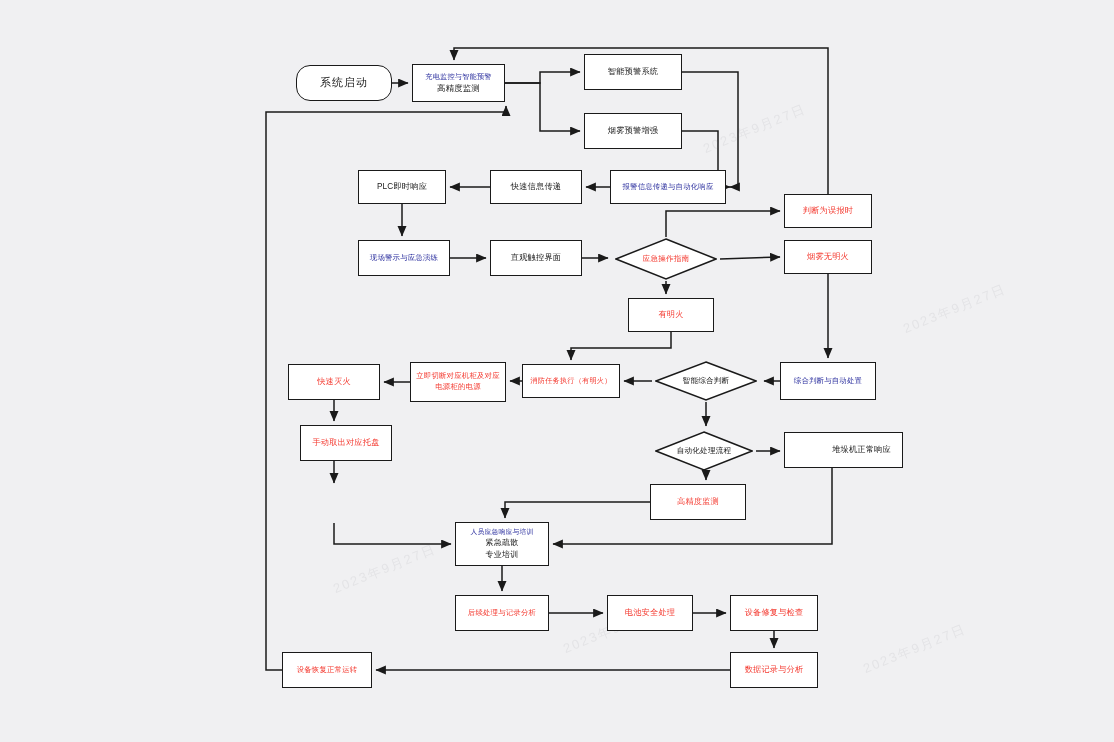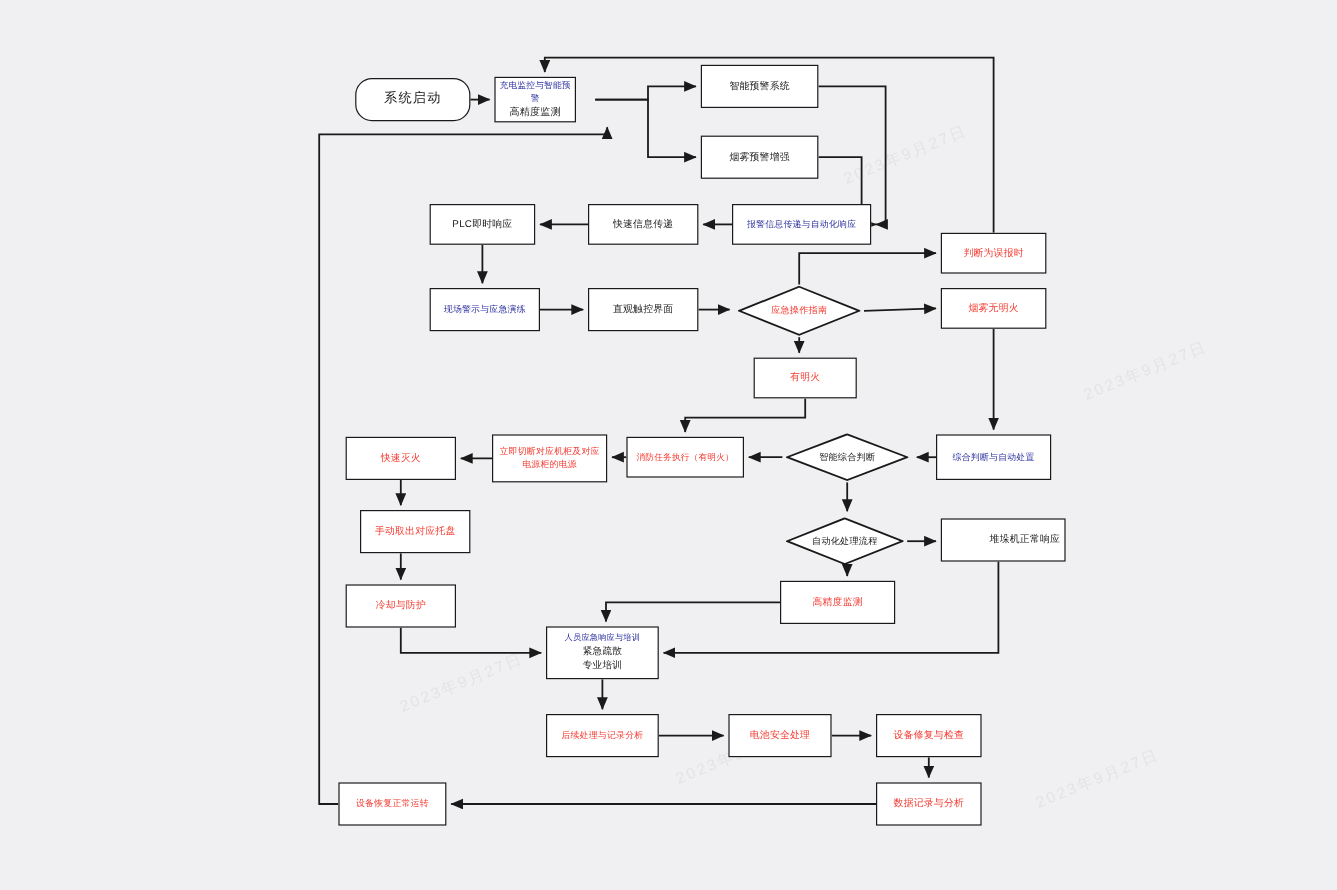--- a/index.html
+++ b/index.html
@@ -167,21 +167,21 @@
       <path d="M730,670 L376,670"></path>
 
       <path d="M282,670 L266,670 L266,112 L506,112 L506,106"></path>
     </g>
   </svg>
 
   <div class="node terminator" style="left:296px; top:65px; width:96px; height:36px;">
     <span class="lbl c-black">系统启动</span>
   </div>
 
-  <div class="node" style="left:412px; top:64px; width:68px; height:38px; flex-direction:column;">
+  <div class="node" style="left:412px; top:64px; width:93px; height:38px; flex-direction:column;">
     <span class="lbl c-blue" style="font-size:7.2px;">充电监控与智能预警</span>
     <span class="lbl c-black" style="font-size:8.4px;">高精度监测</span>
   </div>
 
   <div class="node" style="left:584px; top:54px; width:98px; height:36px;">
     <span class="lbl c-black">智能预警系统</span>
   </div>
 
   <div class="node" style="left:584px; top:113px; width:98px; height:36px;">
     <span class="lbl c-black">烟雾预警增强</span>
@@ -250,34 +250,31 @@
   </div>
 
   <div class="node" style="left:288px; top:364px; width:92px; height:36px;">
     <span class="lbl c-red">快速灭火</span>
   </div>
 
   <div class="node" style="left:288px; top:425px; width:92px; height:36px;margin-left:12px;">
     <span class="lbl c-red">手动取出对应托盘</span>
   </div>
 
-  <div class="node" style="left:288px; top:487px; width:92px; height:36px;">
-    <span class="lbl c-red">冷却与防护</span>
-  </div>
 
   <div class="node decision" style="left:652px; top:430px; width:104px; height:42px;">
     <div class="dwrap">
       <svg class="dshape" viewBox="0 0 104 42" preserveAspectRatio="none">
         <polygon points="52,1 103,21 52,41 1,21" fill="#ffffff" stroke="#1a1a1a" stroke-width="1.6"></polygon>
       </svg>
       <span class="dlabel c-black" style="font-size:7.6px;">自动化处理流程</span>
     </div>
   </div>
 
-  <div class="node" style="left:784px; top:432px; width:104px; height:36px;padding-left:39px;">
+  <div class="node" style="left:784px; top:432px; width:119px; height:36px;padding-left:39px;">
     <span class="lbl c-black">堆垛机正常响应</span>
   </div>
 
   <div class="node" style="left:650px; top:484px; width:96px; height:36px;">
     <span class="lbl c-red">高精度监测</span>
   </div>
 
   <div class="node" style="left:455px; top:522px; width:94px; height:44px; flex-direction:column;">
     <span class="lbl c-blue" style="font-size:6.8px;">人员应急响应与培训</span>
     <span class="lbl c-black" style="font-size:8px;">紧急疏散</span>

